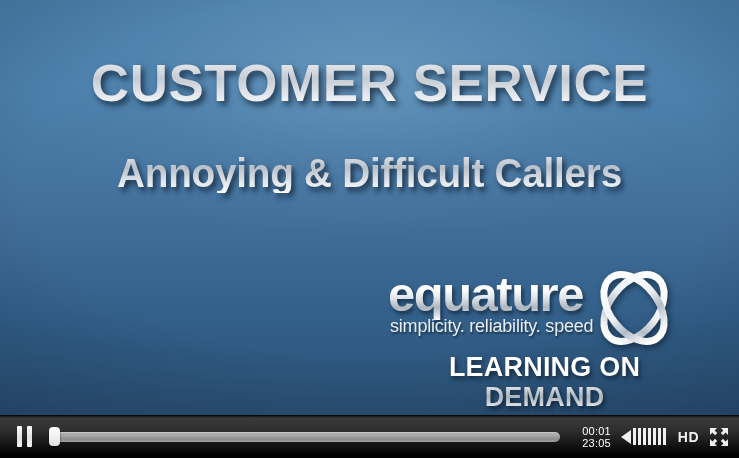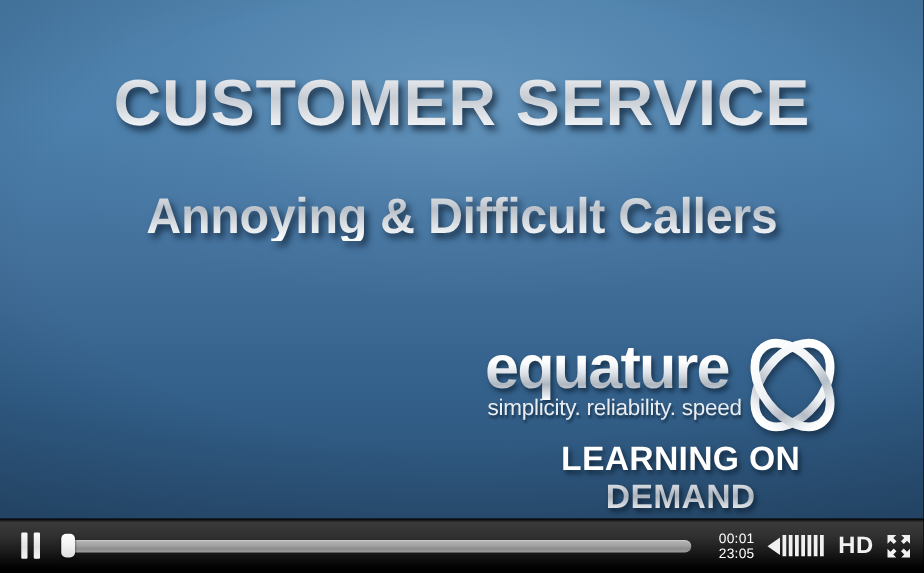--- a/index.html
+++ b/index.html
@@ -305,21 +305,21 @@
   .vol-bars span {
     display: block;
     width: 3px;
     height: 17px;
     background: #f0f0f0;
   }
 
   .hd-btn {
     margin-left: 10px;
     color: #f2f2f2;
-    font-size: 19px;
+    font-size: 14px;
     font-weight: bold;
     letter-spacing: 0.5px;
     padding: 0 2px;
   }
   .fs-btn {
     margin-left: 8px;
     margin-right: 10px;
     width: 20px;
   }
 </style>

